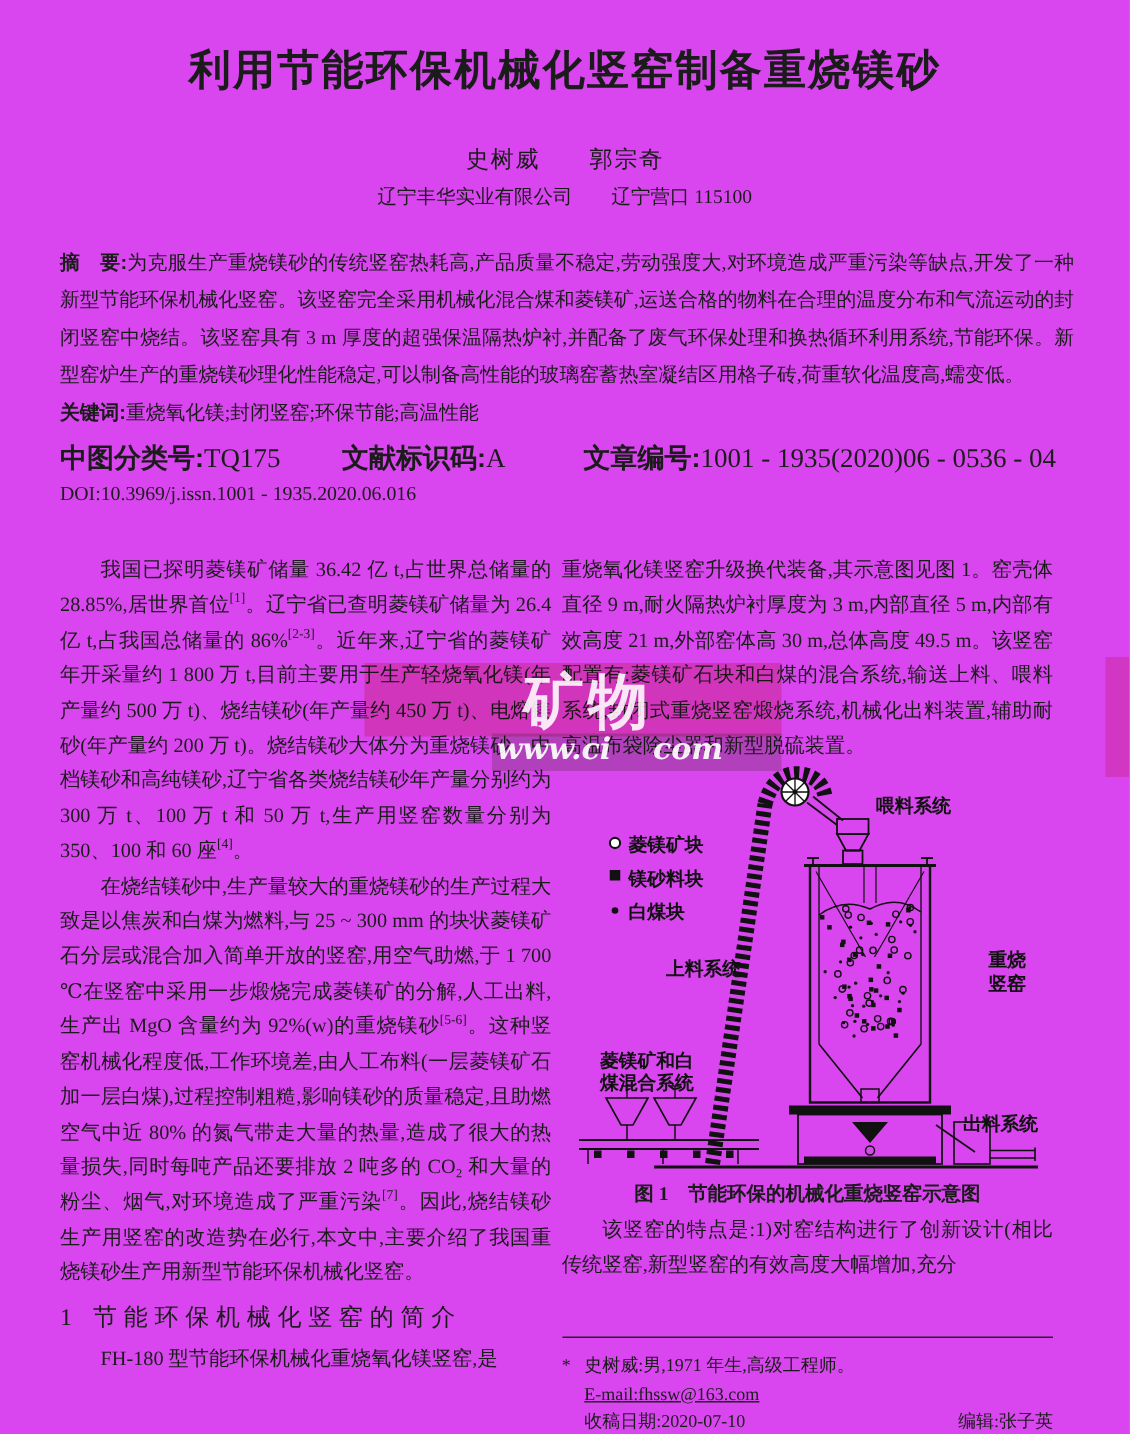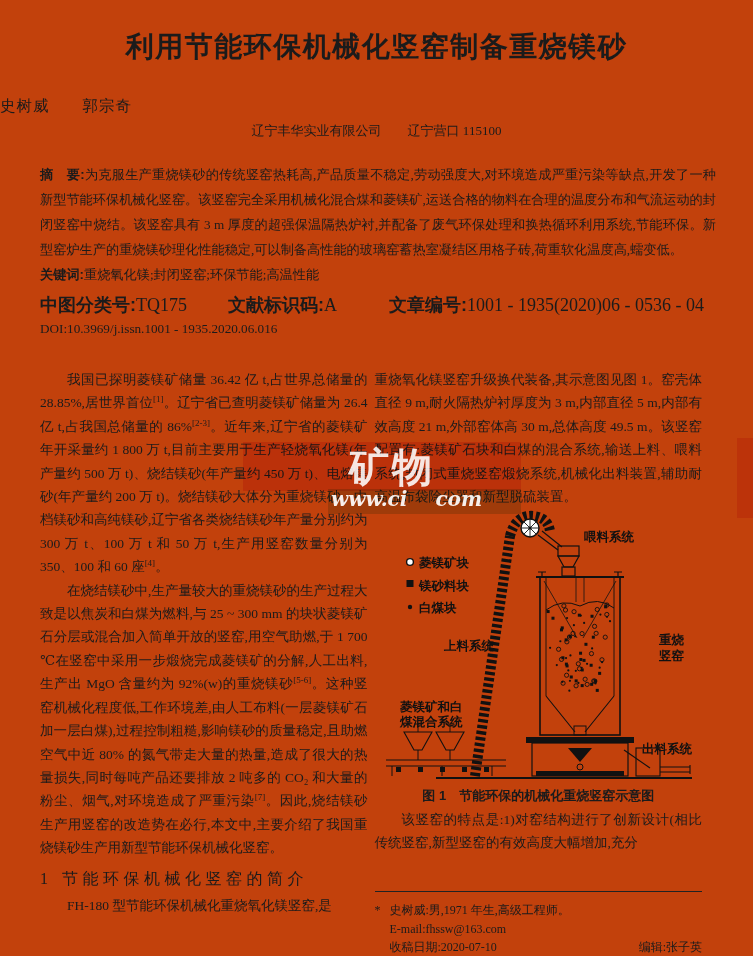--- a/index.html
+++ b/index.html
@@ -1,30 +1,30 @@
 <!DOCTYPE html>
 <html><head>
 <meta charset="utf-8">
 <style>
   html,body{margin:0;padding:0;background:#888;}
   .page{
     position:relative; width:753px; height:956px; margin:0 auto;
-    background:#c2410c; overflow:hidden;
+    background:#d946ef; overflow:hidden;
     font-family:"Liberation Serif","DejaVu Serif",serif;
     color:#1b1b1b;
   }
   
   .title{
     position:absolute; top:28px; left:0; width:100%;
     text-align:center; font-family:"Liberation Sans","DejaVu Sans",sans-serif;
     font-weight:bold; font-size:28px; letter-spacing:1.5px; margin:0;
   }
   .authors{
     position:absolute; top:96px; left:0; width:100%;
-    text-align:left; font-size:15.5px; letter-spacing:1px;
+    text-align:center; font-size:15.5px; letter-spacing:1px;
   }
   .affil{
     position:absolute; top:122px; left:0; width:100%;
     text-align:center; font-size:13px;
   }
   
   .front{position:absolute; top:162px; left:40px; width:676px;}
   .front p{margin:0; font-size:13.2px; line-height:25px; text-align:justify;}
   b.hei{font-family:"Liberation Sans","DejaVu Sans",sans-serif; font-weight:bold;}
   .meta-row{display:flex; margin-top:7px; font-size:18px; line-height:22px;}
@@ -43,34 +43,34 @@
     margin:7px 0 4px 0; font-size:16px; font-weight:500;
     font-family:"Liberation Serif","DejaVu Serif",serif;
   }
   .section .num{margin-right:14px;}
   .section .sec-title{letter-spacing:4.5px;}
   
   figure{margin:2px 0 0 0;}
   figure svg{display:block; margin:0 auto;}
   figcaption{
     text-align:center; font-size:13px; margin-top:2px;
-    font-family:Liberation Sans, sans-serif; font-weight:bold;
+    font-family:Liberation Serif, serif; font-weight:bold;
   }
   .fig-label{font:bold 12.5px "Liberation Sans","DejaVu Sans",sans-serif; fill:#111;}
   .ln{stroke:#111; fill:none;}
   
   .col.right{position:relative; min-height:588px;}
   .footnote{
     position:absolute; top:523px; left:0; right:0;
     border-top:1.3px solid #222; padding-top:9px;
     font-size:12px; line-height:18.5px; text-align:left;
   }
   .fn-row1{display:flex;}
   .fn-star{width:15px;}
-  .fn-ind{padding-left:15px;}
+  .fn-ind{padding-left:15px;text-decoration:underline;}
   .fn-row3{display:flex; justify-content:space-between;}
   .fn-row3 .left{padding-left:15px;}
   
   .wm{position:absolute; mix-blend-mode:multiply; pointer-events:none;}
   .wm-pink{left:243px; top:442px; width:278px; height:49px; background:#ee8496; opacity:.52;}
   .wm-strip{left:737px; top:438px; width:16px; height:80px; background:#ee8496; opacity:.45;}
   .wm-green{left:328px; top:489px; width:193px; height:25px; background:#b4d6a6; opacity:.62;}
   .wm-text{
     position:absolute; left:349px; top:440px; pointer-events:none;
     font-family:"Liberation Sans","DejaVu Sans",sans-serif; font-weight:bold;

